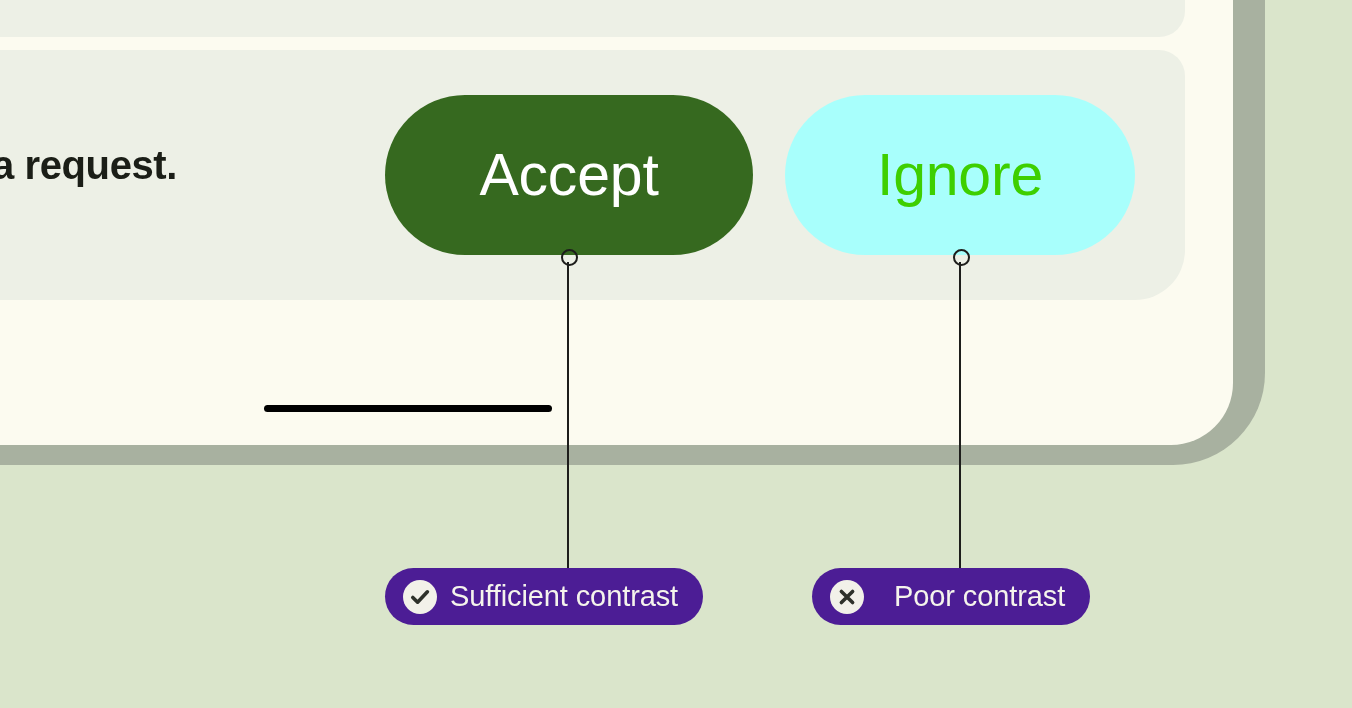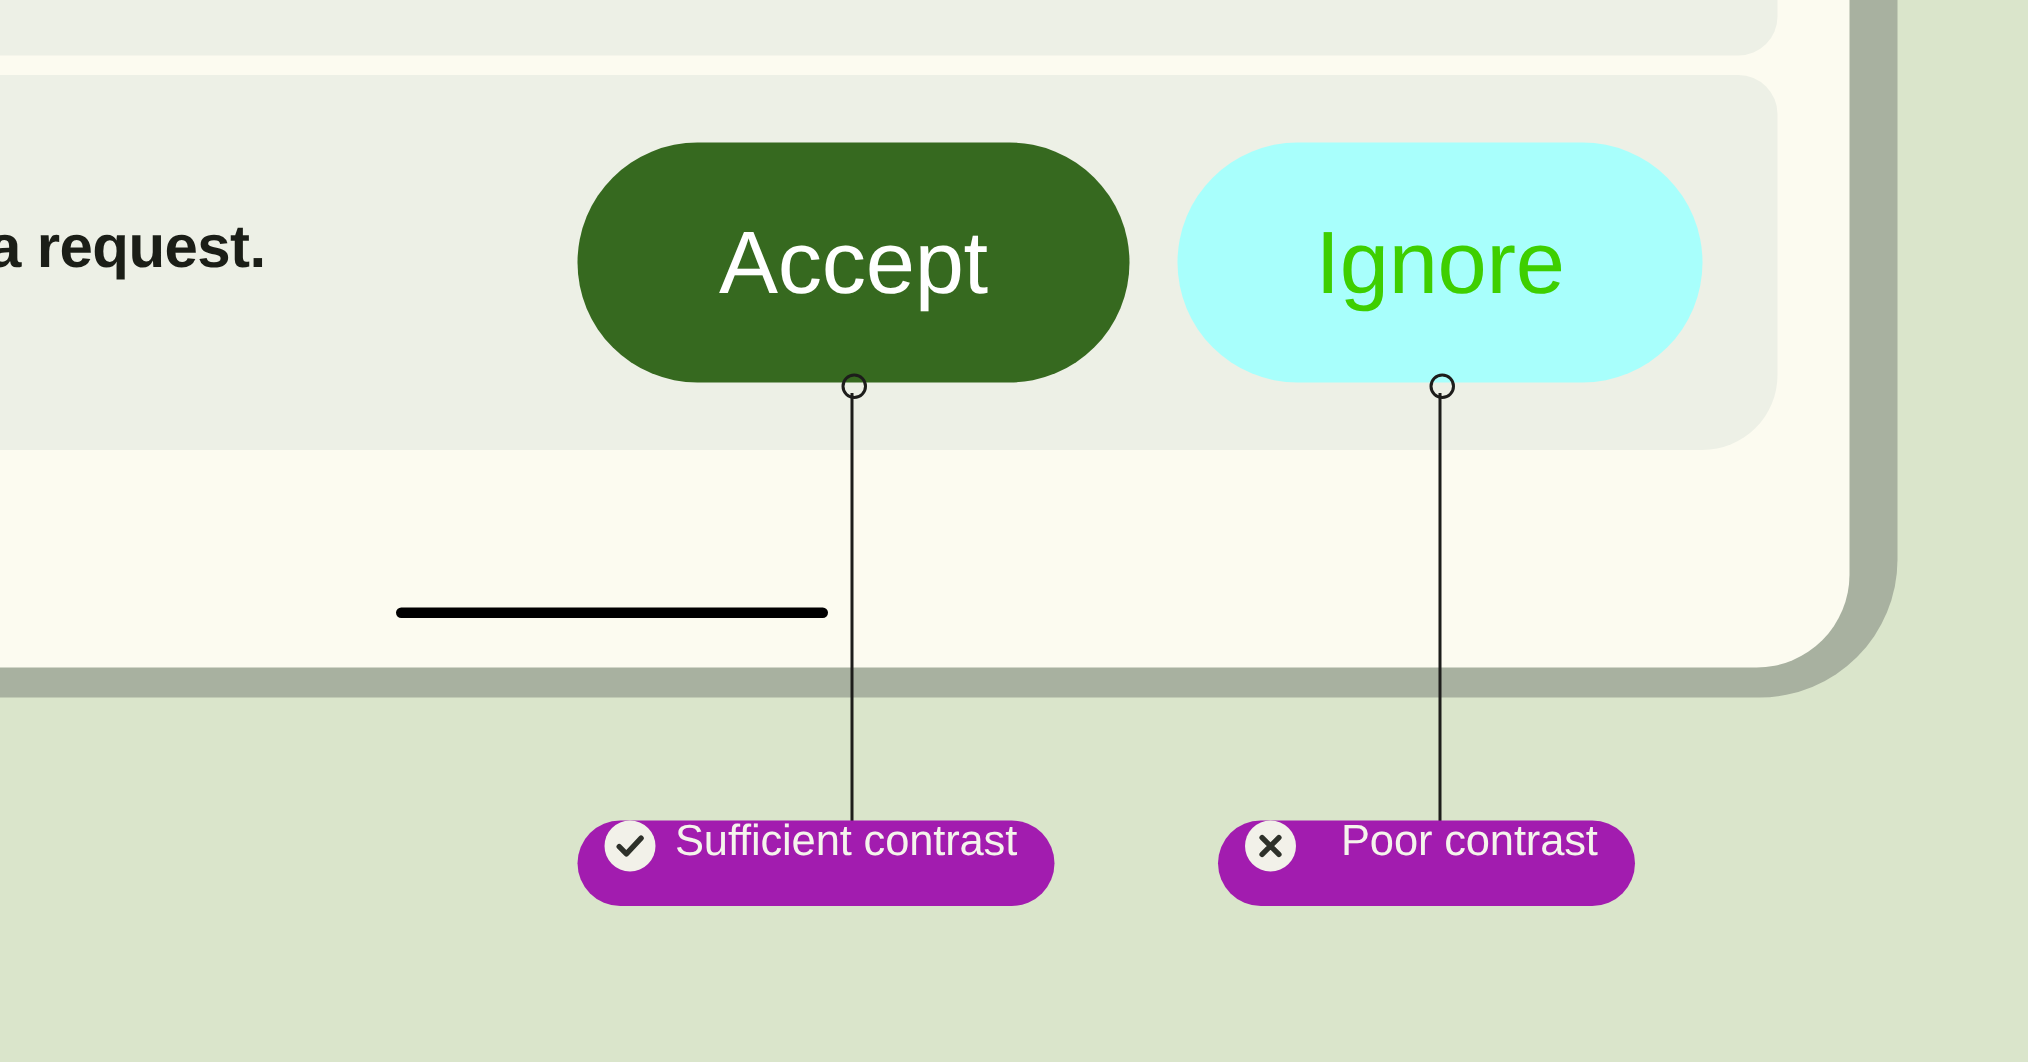--- a/index.html
+++ b/index.html
@@ -139,28 +139,28 @@
     border-radius: 50%;
     background: transparent;
     top: 249px;
   }
   .callout-dot.c1 { left: 561px; }
   .callout-dot.c2 { left: 953px; }
 
   
   .badge {
     position: absolute;
-    top: 547px;
+    top: 568px;
     height: 57px;
     display: flex;
-    align-items: flex-start;
+    align-items: center;
     gap: 13px;
     padding: 0 25px 0 18px;
     border-radius: 29px;
-    background: #a21caf;
+    background: #4c1d95;
     box-sizing: border-box;
     cursor: default;
   }
   .badge.b1 { left: 385px; }
   .badge.b2 { left: 812px; gap: 30px; }
 
   .badge-label {
     font-size: 29px;
     font-weight: 400;
     color: #f5f4ec;

